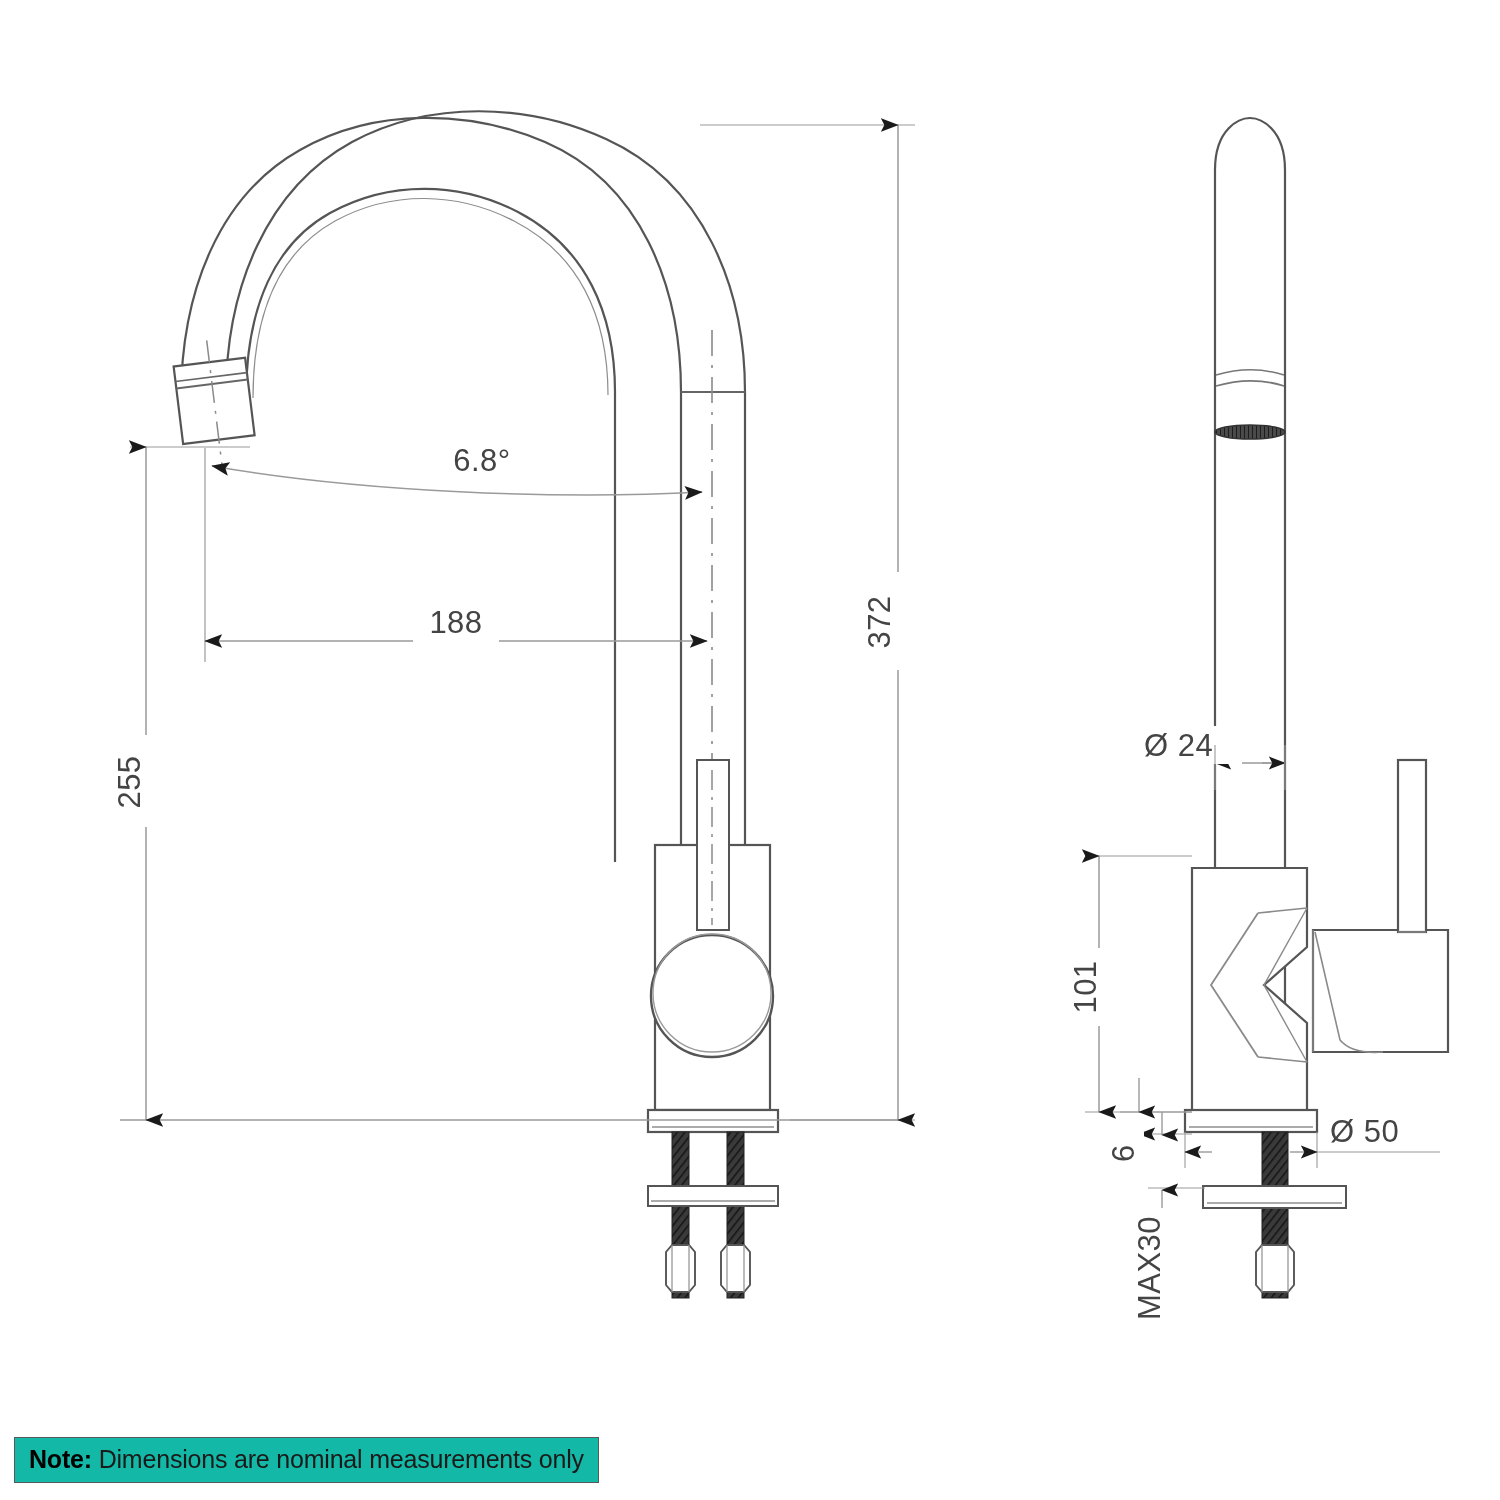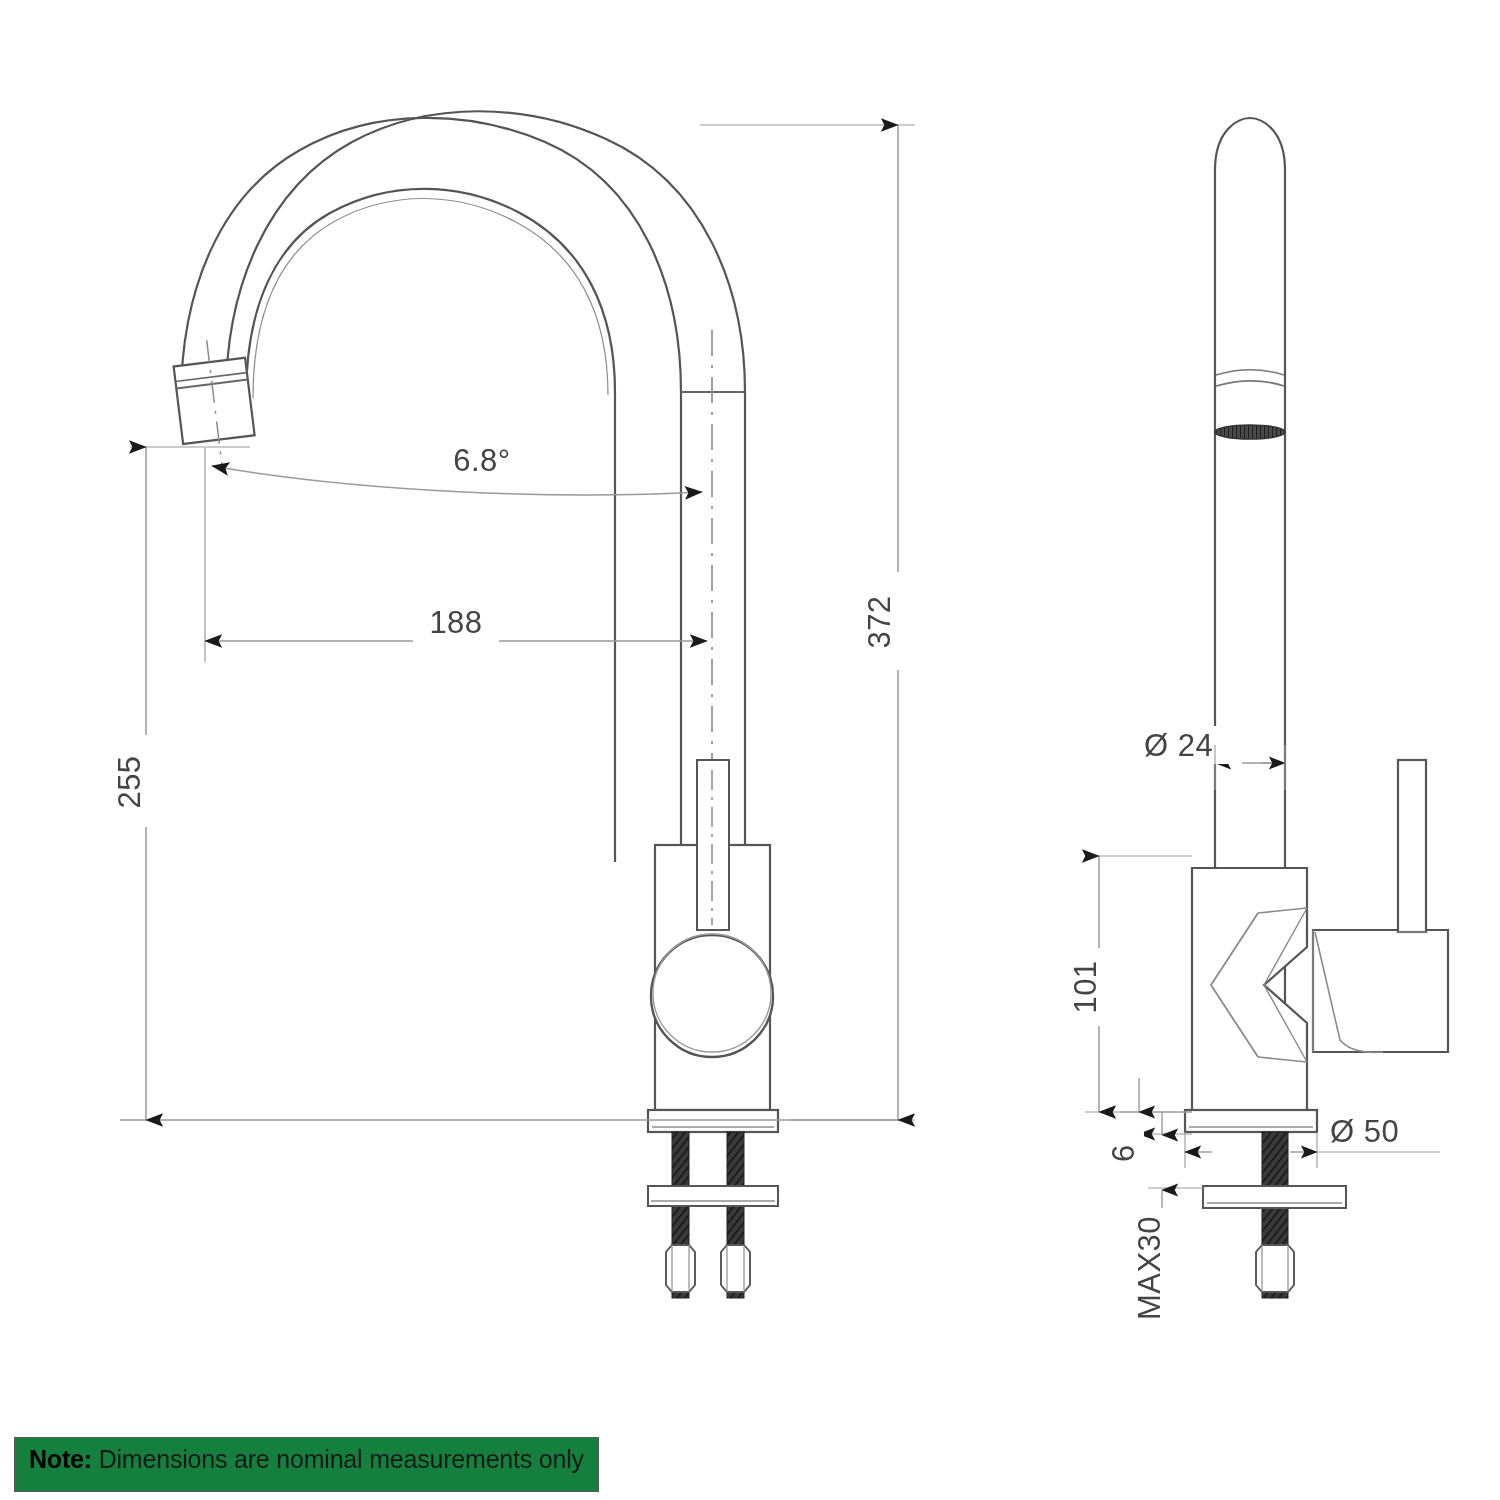--- a/index.html
+++ b/index.html
@@ -28,22 +28,22 @@
     width: 1500px;
     height: 1500px;
     background: #ffffff;
   }
   .note-box {
     position: absolute;
     left: 14px;
     top: 1437px;
     box-sizing: border-box;
     border: 1px solid #5a5a5a;
-    background: #15803d;
-    padding: 8px 14px 19px 14px;
+    background: #14b8a6;
+    padding: 8px 14px 10px 14px;
     font-size: 25px;
     line-height: 1.05;
     color: #1a1a1a;
     white-space: nowrap;
     letter-spacing: -0.2px;
   }
   .note-box .note-label {
     font-weight: bold;
     color: #000000;
   }

